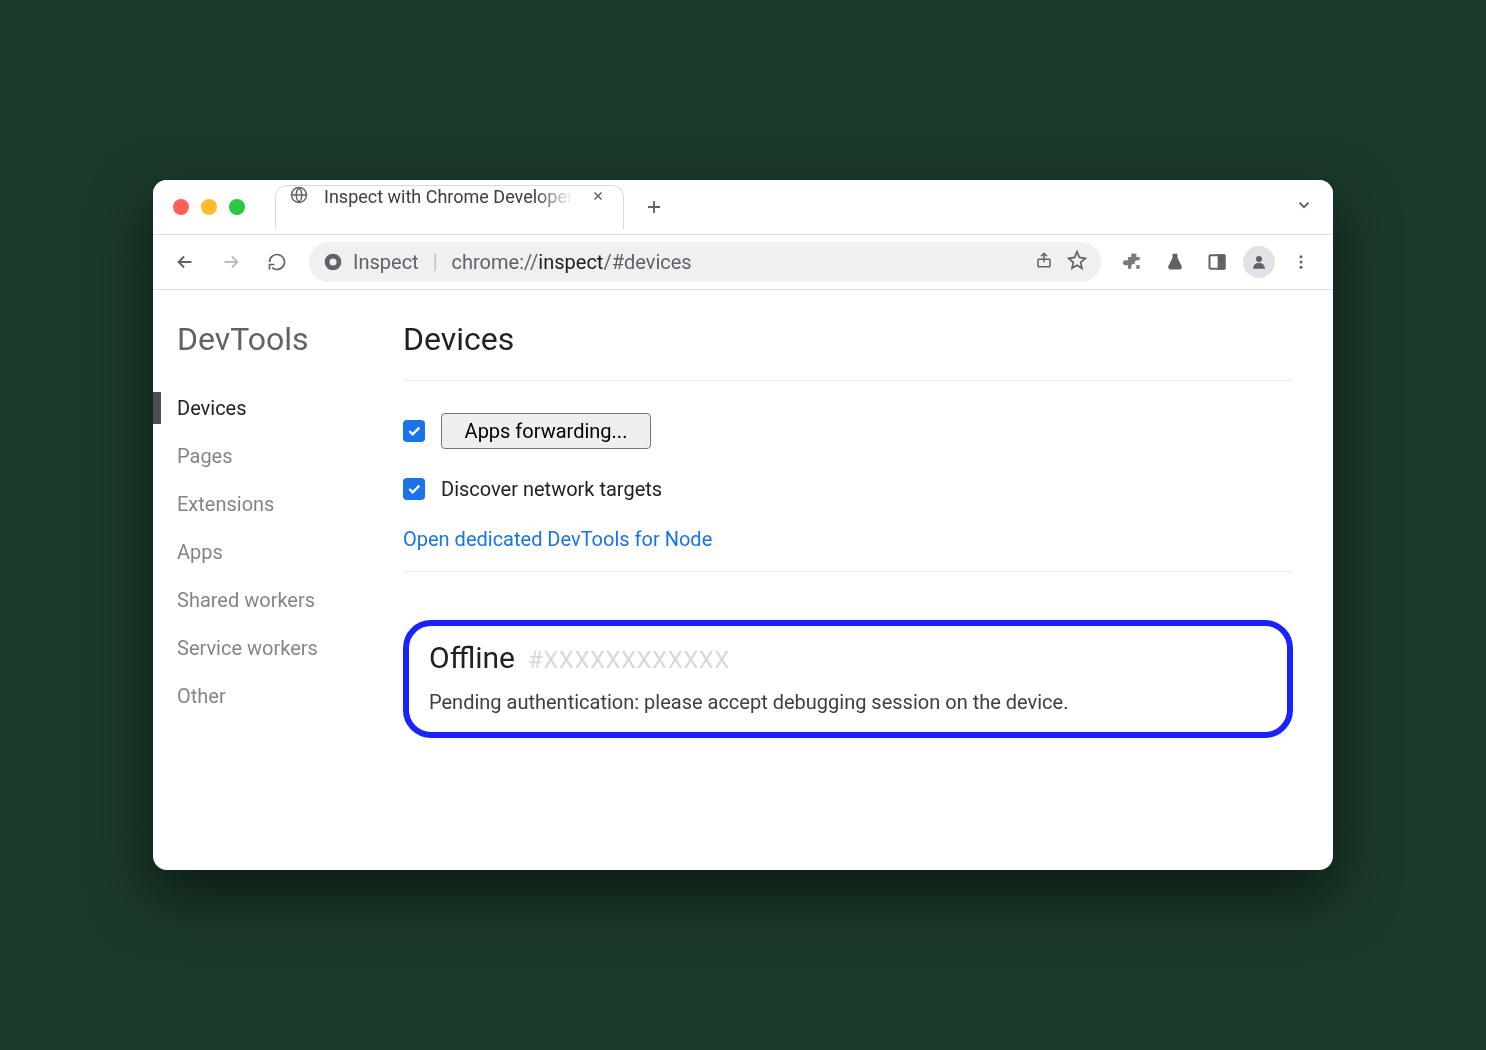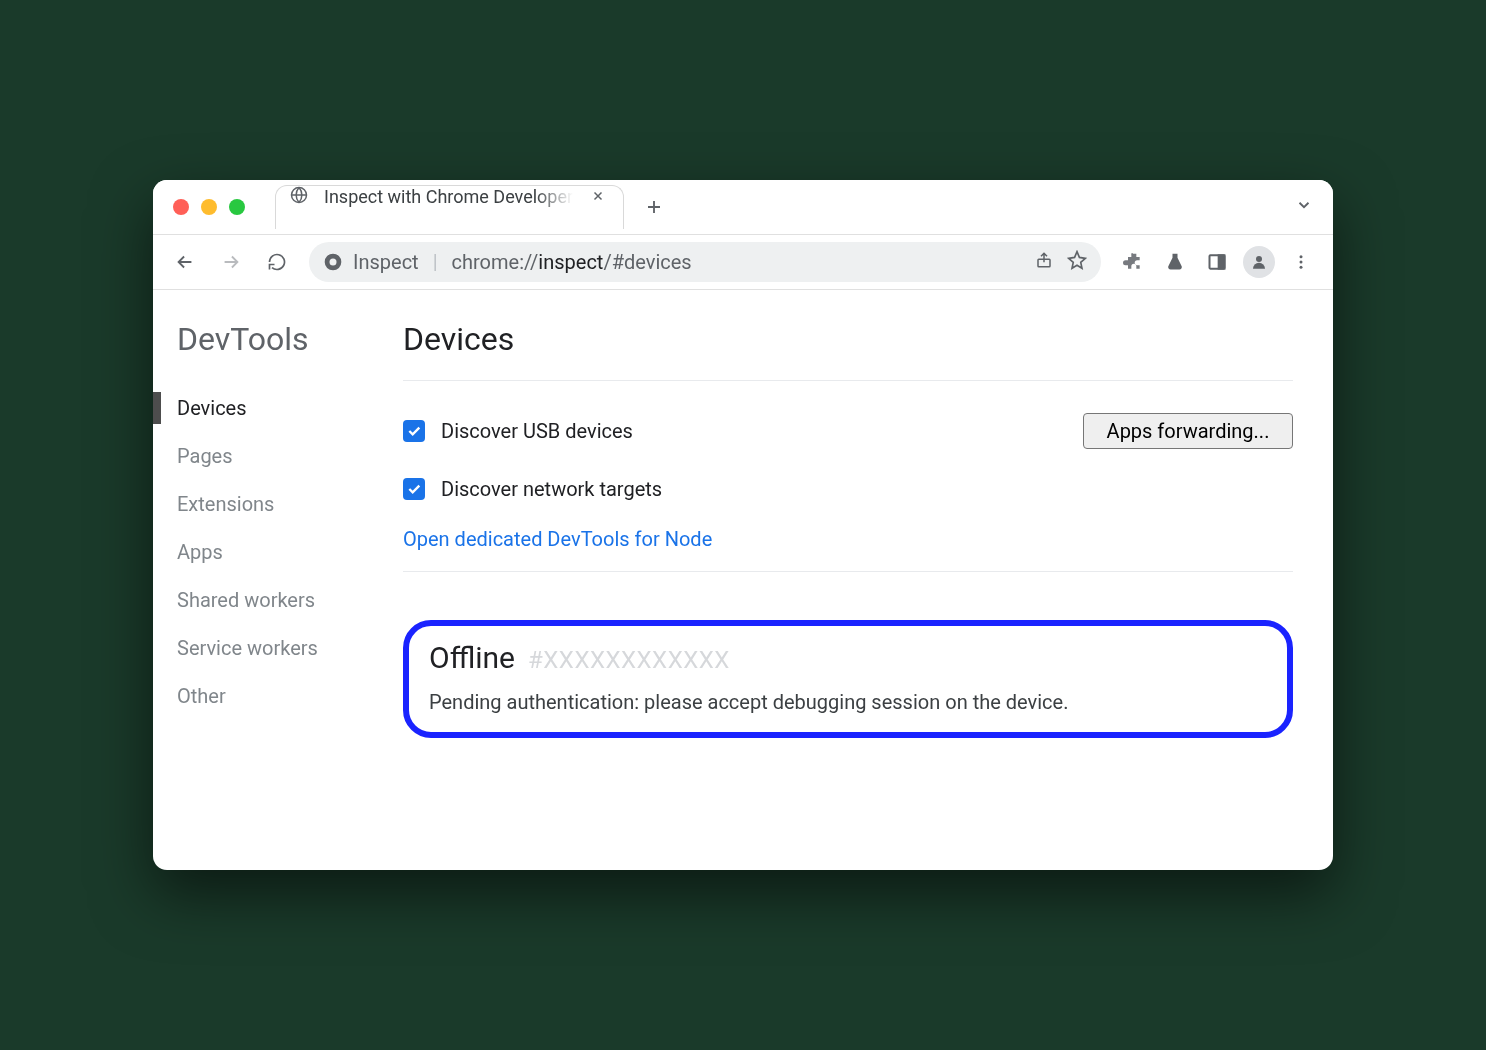--- a/index.html
+++ b/index.html
@@ -337,21 +337,20 @@
 
     <div class="main">
       <div class="main-title">Devices</div>
 
       <div class="row">
         <div class="checkbox">
           <svg width="16" height="16" viewBox="0 0 24 24" fill="none" stroke="currentColor" stroke-width="3.5">
               <path d="M5 12l5 5L20 7"></path>
             </svg>
         </div>
-        <span class="row-label">Discover USB devices</span>
         <button class="row-btn">Apps forwarding...</button>
       </div>
 
       <div class="row">
         <div class="checkbox">
           <svg width="16" height="16" viewBox="0 0 24 24" fill="none" stroke="currentColor" stroke-width="3.5">
               <path d="M5 12l5 5L20 7"></path>
             </svg>
         </div>
         <span class="row-label">Discover network targets</span>

